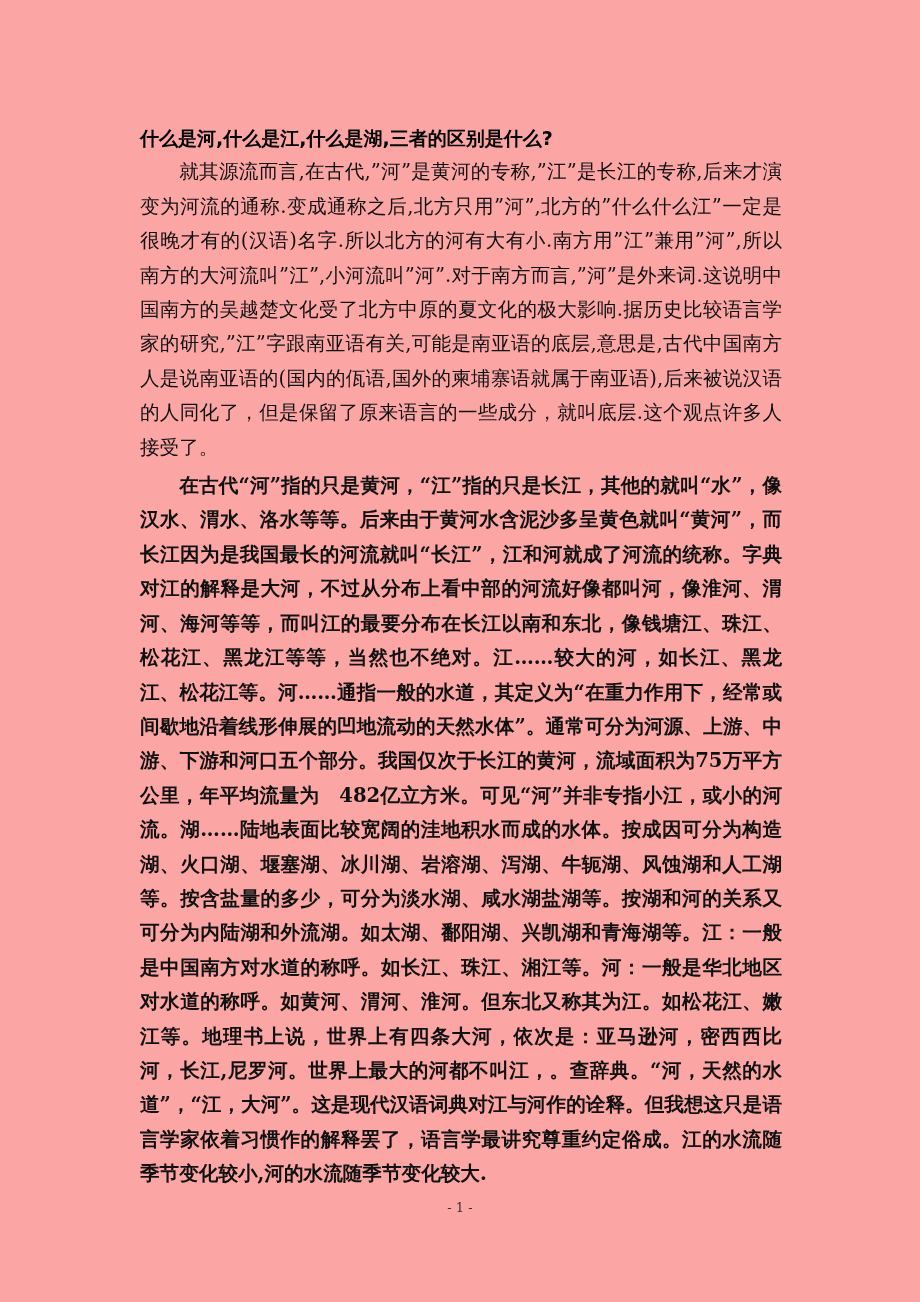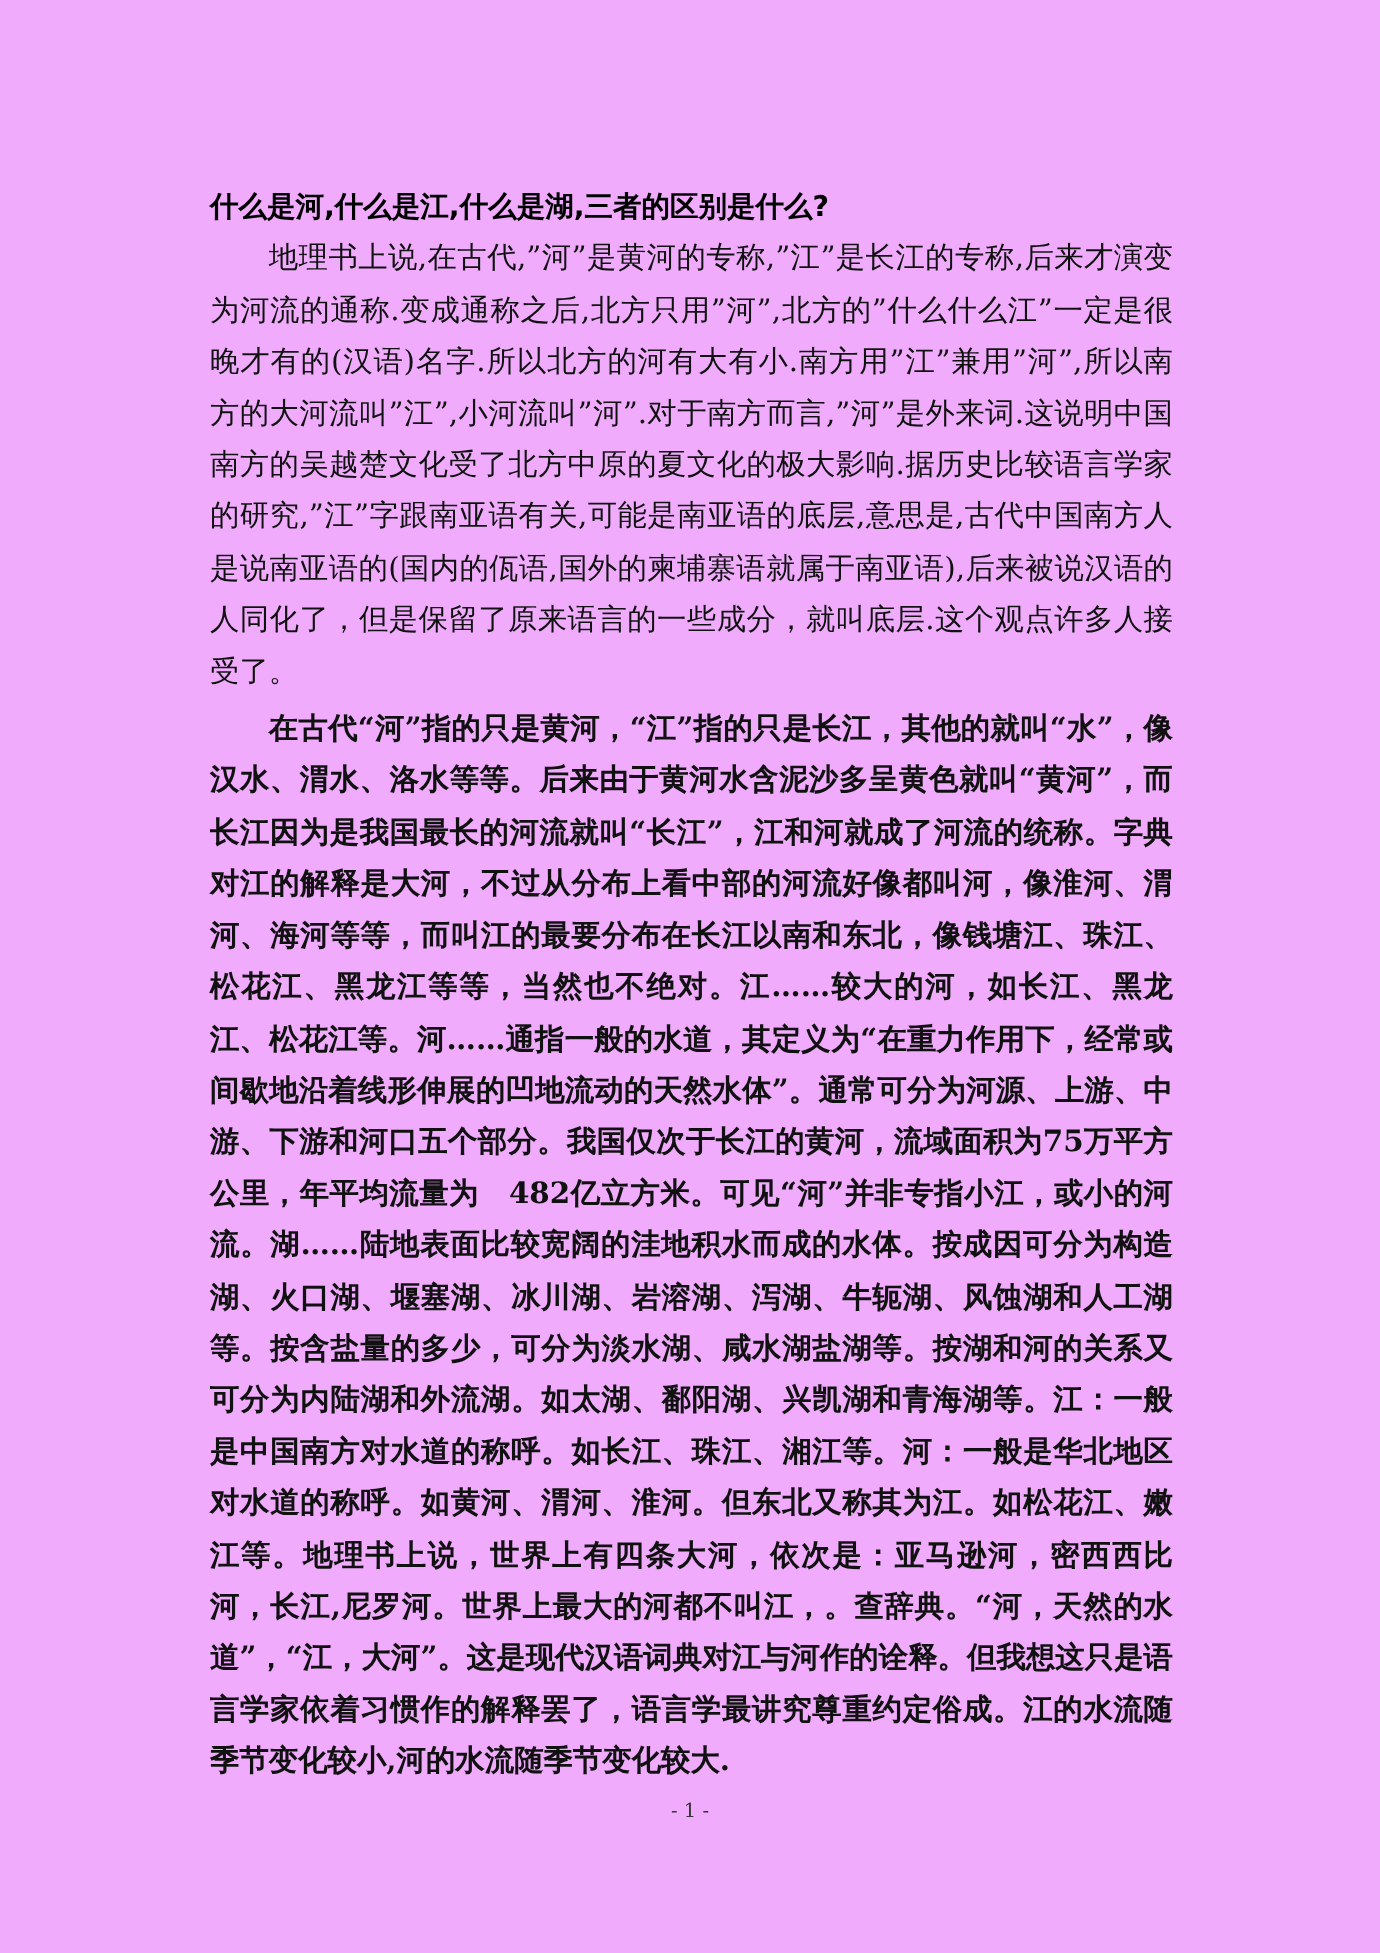--- a/index.html
+++ b/index.html
@@ -1,17 +1,17 @@
 <!DOCTYPE html>
 <html><head>
 <meta charset="utf-8">
 <style>
   html, body { margin: 0; padding: 0; background: #ffffff; }
   body { width: 920px; height: 1302px; position: relative; overflow: hidden; }
-  .page { position: absolute; left: 0; top: 0; width: 920px; height: 1302px; background: #f0abfc; }
+  .page { position: absolute; left: 0; top: 0; width: 920px; height: 1302px; background: #fca5a5; }
   .content {
     position: absolute; left: 140px; top: 121px; width: 642px;
     font-family: "DejaVu Serif", "Liberation Serif", serif;
     font-size: 19.6px; line-height: 34.4px; color: #111;
     text-align: justify; text-justify: inter-character;
     letter-spacing: 0;
   }
   .title {
     font-family: "DejaVu Sans", "Liberation Sans", sans-serif;
     font-weight: bold; font-size: 19px; margin: 0; line-height: 34.4px; color: #000;
@@ -23,17 +23,17 @@
     position: absolute; left: 0; width: 920px; top: 1200px; text-align: center;
     font-family: "DejaVu Serif", "Liberation Serif", serif; font-size: 13px; color: #333;
   }
 </style>
 </head>
 <body>
 
 <div class="page">
   <div class="content">
     <p class="title">什么是河,什么是江,什么是湖,三者的区别是什么?</p>
-    <p class="para">地理书上说,在古代,”河”是黄河的专称,”江”是长江的专称,后来才演变为河流的通称.变成通称之后,北方只用”河”,北方的”什么什么江”一定是很晚才有的(汉语)名字.所以北方的河有大有小.南方用”江”兼用”河”,所以南方的大河流叫”江”,小河流叫”河”.对于南方而言,”河”是外来词.这说明中国南方的吴越楚文化受了北方中原的夏文化的极大影响.据历史比较语言学家的研究,”江”字跟南亚语有关,可能是南亚语的底层,意思是,古代中国南方人是说南亚语的(国内的佤语,国外的柬埔寨语就属于南亚语),后来被说汉语的人同化了，但是保留了原来语言的一些成分，就叫底层.这个观点许多人接受了。</p>
+    <p class="para">就其源流而言,在古代,”河”是黄河的专称,”江”是长江的专称,后来才演变为河流的通称.变成通称之后,北方只用”河”,北方的”什么什么江”一定是很晚才有的(汉语)名字.所以北方的河有大有小.南方用”江”兼用”河”,所以南方的大河流叫”江”,小河流叫”河”.对于南方而言,”河”是外来词.这说明中国南方的吴越楚文化受了北方中原的夏文化的极大影响.据历史比较语言学家的研究,”江”字跟南亚语有关,可能是南亚语的底层,意思是,古代中国南方人是说南亚语的(国内的佤语,国外的柬埔寨语就属于南亚语),后来被说汉语的人同化了，但是保留了原来语言的一些成分，就叫底层.这个观点许多人接受了。</p>
     <p class="para p2">在古代“河”指的只是黄河，“江”指的只是长江，其他的就叫“水”，像汉水、渭水、洛水等等。后来由于黄河水含泥沙多呈黄色就叫“黄河”，而长江因为是我国最长的河流就叫“长江”，江和河就成了河流的统称。字典对江的解释是大河，不过从分布上看中部的河流好像都叫河，像淮河、渭河、海河等等，而叫江的最要分布在长江以南和东北，像钱塘江、珠江、松花江、黑龙江等等，当然也不绝对。江……较大的河，如长江、黑龙江、松花江等。河……通指一般的水道，其定义为“在重力作用下，经常或间歇地沿着线形伸展的凹地流动的天然水体”。通常可分为河源、上游、中游、下游和河口五个部分。我国仅次于长江的黄河，流域面积为75万平方公里，年平均流量为　482亿立方米。可见“河”并非专指小江，或小的河流。湖……陆地表面比较宽阔的洼地积水而成的水体。按成因可分为构造湖、火口湖、堰塞湖、冰川湖、岩溶湖、泻湖、牛轭湖、风蚀湖和人工湖等。按含盐量的多少，可分为淡水湖、咸水湖盐湖等。按湖和河的关系又可分为内陆湖和外流湖。如太湖、鄱阳湖、兴凯湖和青海湖等。江：一般是中国南方对水道的称呼。如长江、珠江、湘江等。河：一般是华北地区对水道的称呼。如黄河、渭河、淮河。但东北又称其为江。如松花江、嫩江等。地理书上说，世界上有四条大河，依次是：亚马逊河，密西西比河，长江,尼罗河。世界上最大的河都不叫江，。查辞典。“河，天然的水道”，“江，大河”。这是现代汉语词典对江与河作的诠释。但我想这只是语言学家依着习惯作的解释罢了，语言学最讲究尊重约定俗成。江的水流随季节变化较小,河的水流随季节变化较大.</p>
   </div>
   <div class="footer">- 1 -</div>
 </div>
 
 </body></html>

